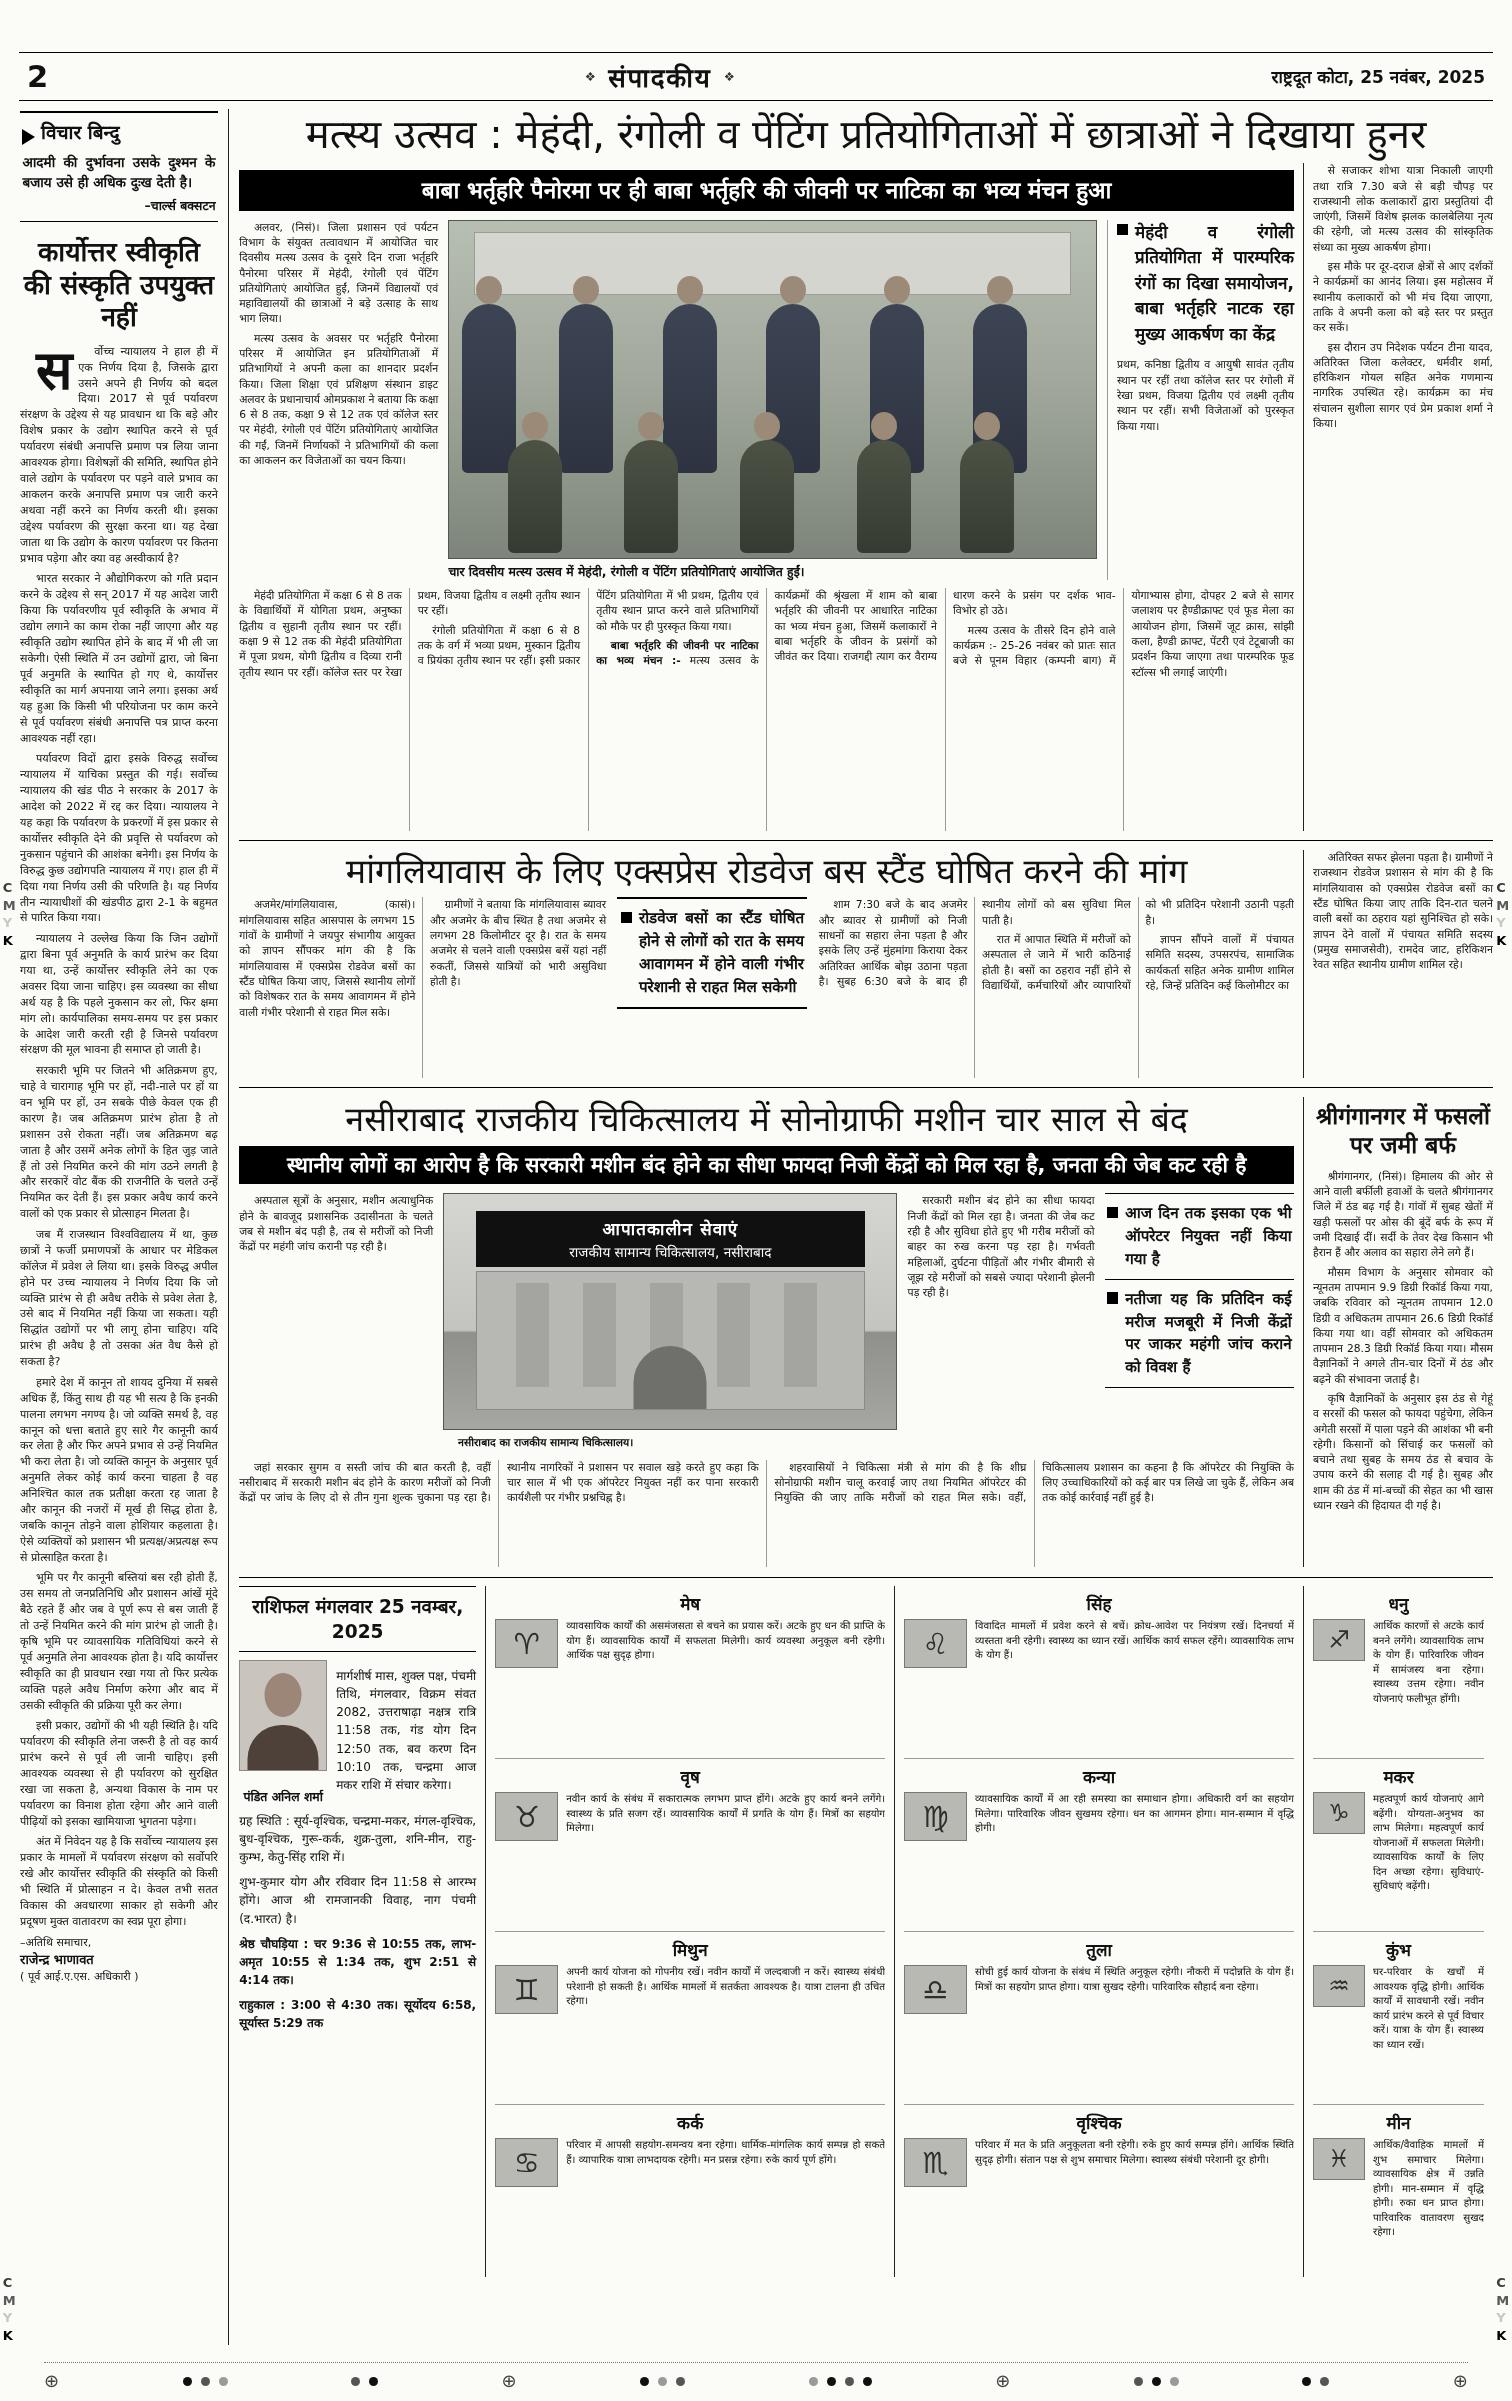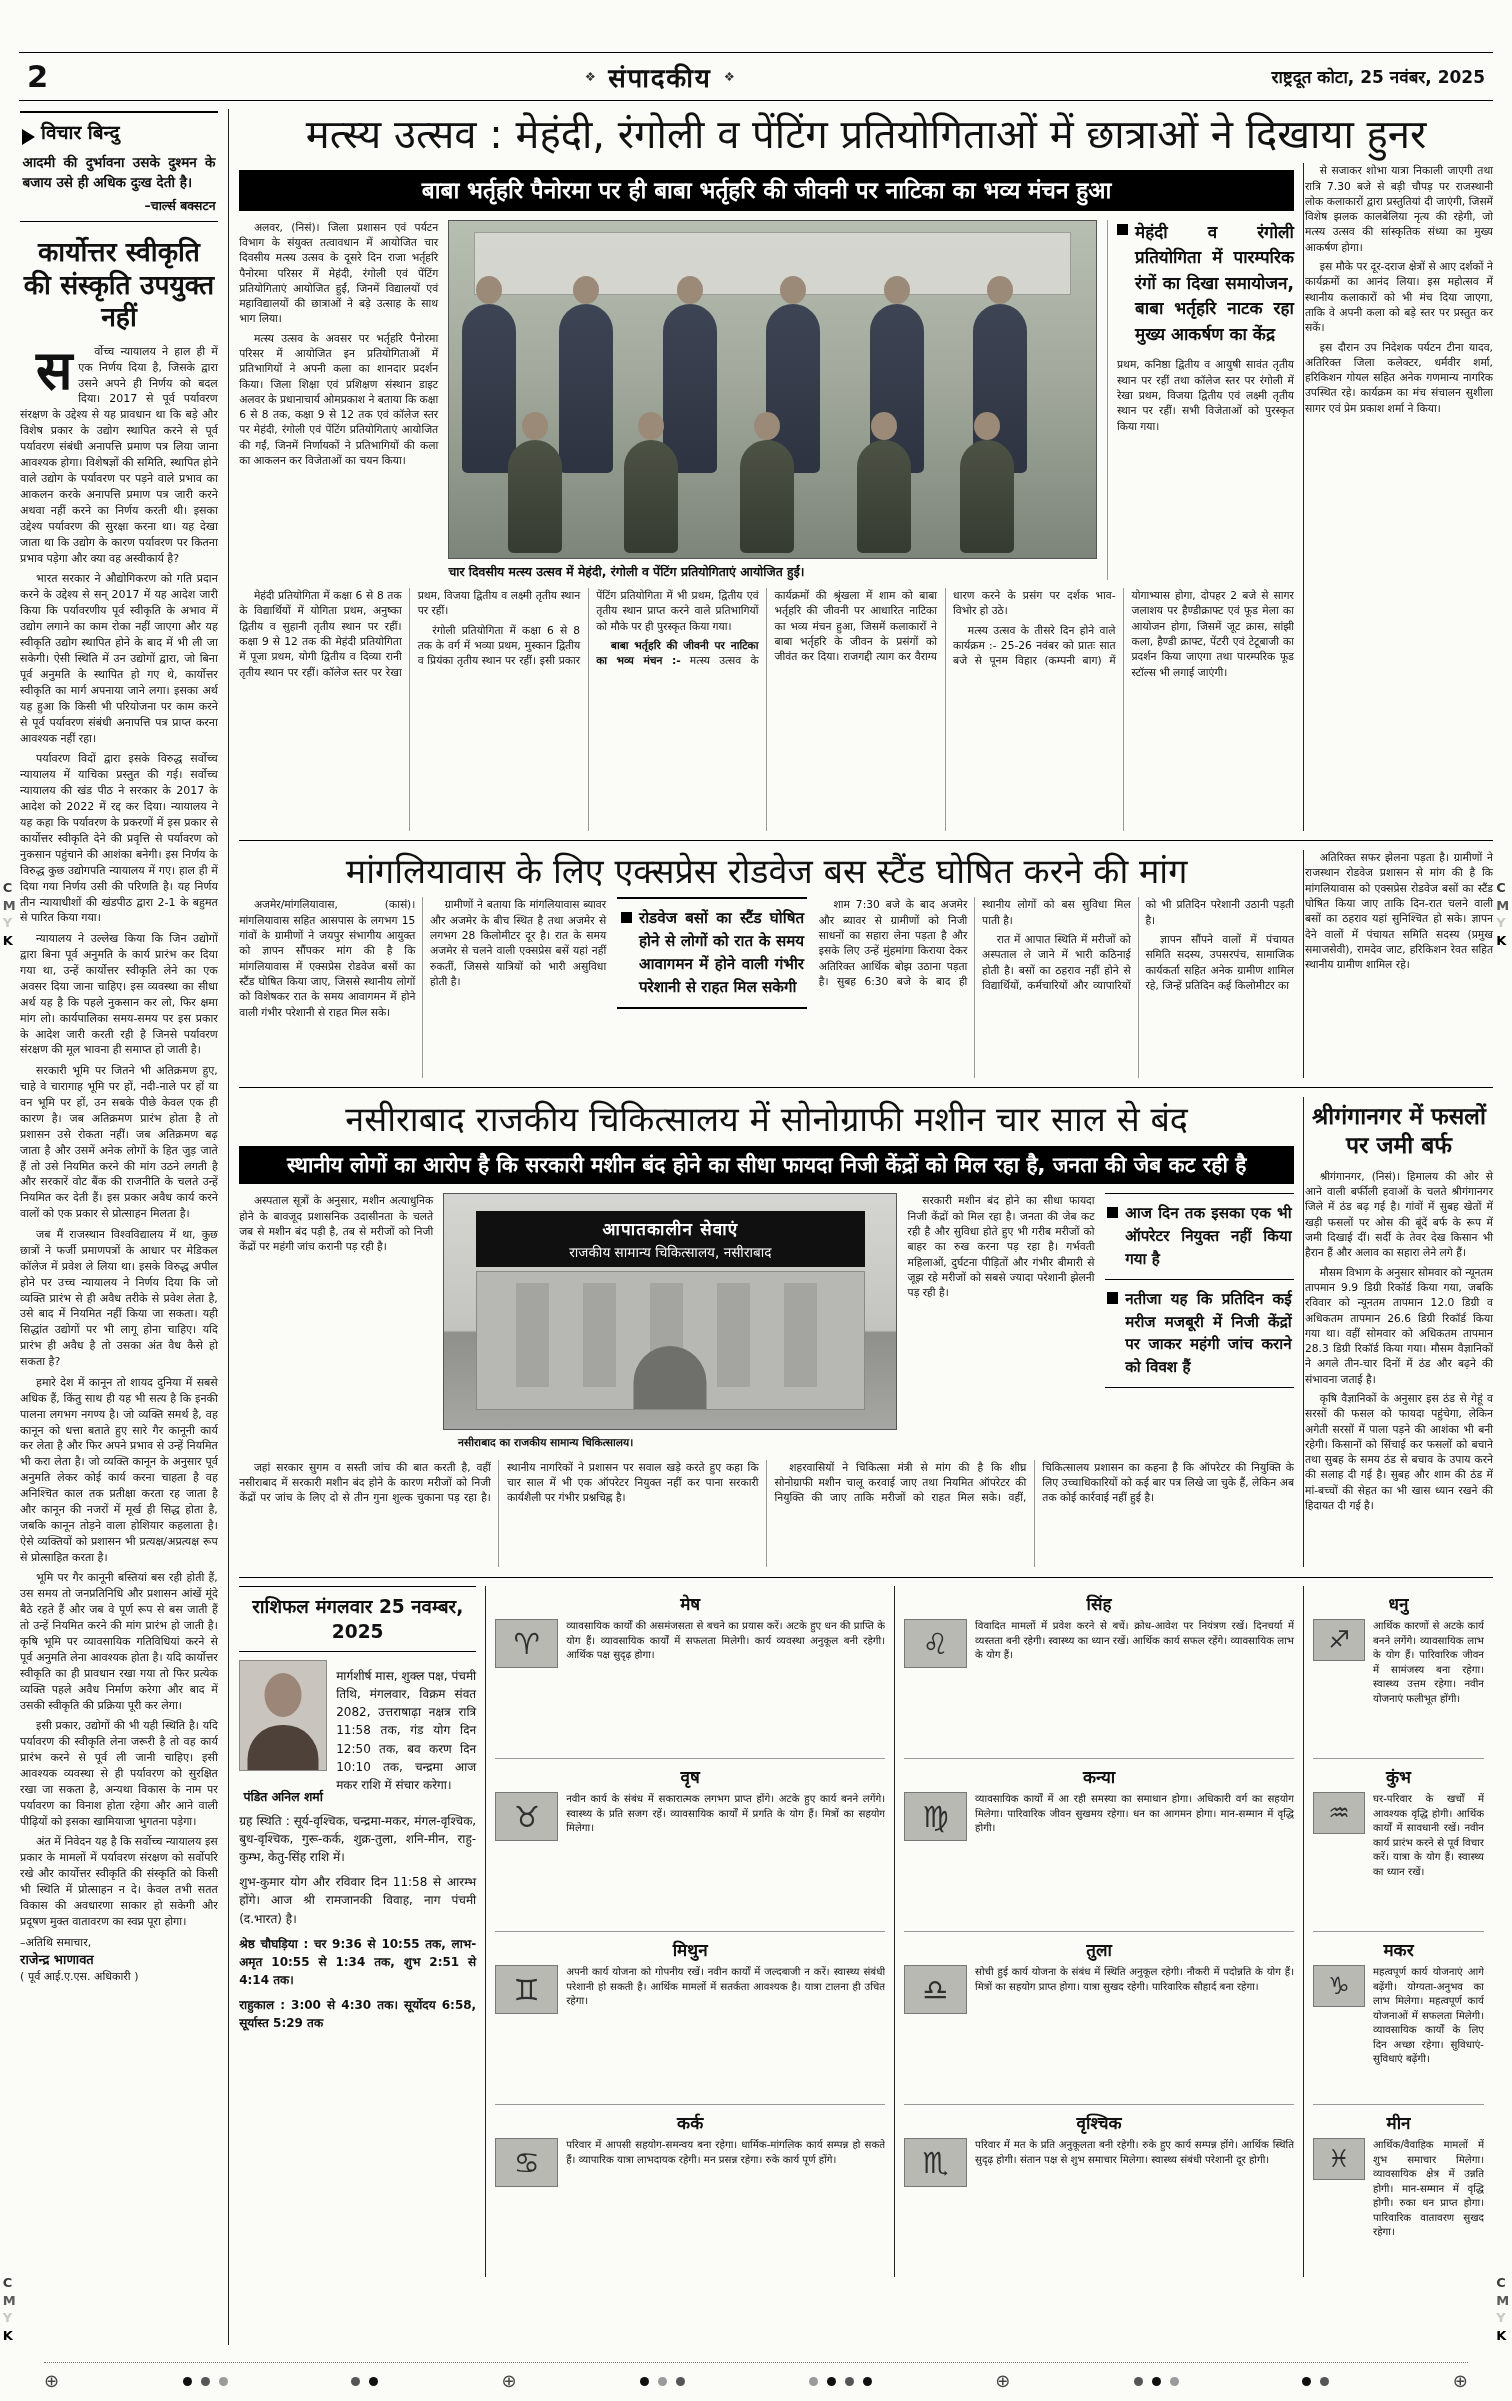--- a/index.html
+++ b/index.html
@@ -36,21 +36,21 @@
   .sig b{font-size:13px}
 
   
   h1.head{font-size:40px;line-height:1.16;text-align:center;font-weight:normal;margin:2.3px 0 5.6px}
   h1.head.md{font-size:34px}
   .revbar{background:#000;color:#fff;font-weight:bold;text-align:center;font-size:22.6px;line-height:1.3;padding:5.6px 14.7px;margin:6.8px 0 9px}
   .revbar.sm{font-size:21px}
   .bodytxt p{font-size:10.7px;line-height:1.43;text-align:justify;text-indent:14.7px;margin-bottom:4px}
   .mrow{display:flex;align-items:stretch}
   .mcenter{flex:1;min-width:0;padding-right:9px}
-  .rcol{width:190px;flex:none;border-left:1.1px solid #222;padding-left:1px}
+  .rcol{width:190px;flex:none;border-left:1.1px solid #222;padding-left:9px}
   .cap{font-size:12.4px;font-weight:bold;margin-top:4.5px;text-align:left}
   .sq{display:inline-block;width:11.3px;height:11.3px;background:#000;margin-right:6.8px;flex:none;margin-top:4.5px}
 
   
   .mphoto-row{display:flex;gap:10.2px}
   .mcol1{width:199px;flex:none}
   .photo-wrap{flex:1;min-width:0}
   .photo1{height:339px;position:relative;border:0.6px solid #555;overflow:hidden;background:linear-gradient(180deg,#b7beb2 0%,#a3aa9d 45%,#7d857a 100%)}
   .banner{position:absolute;top:11.3px;left:25px;right:25px;height:63px;background:#d9d9d4;border:0.6px solid #9a9a94;opacity:.9}
   .person{position:absolute;width:54px;height:169px;background:linear-gradient(#3d4454,#2d3340);border-radius:27px 27px 5.6px 5.6px;bottom:85px}
@@ -422,35 +422,35 @@
           <div class="zent">
             <div class="zname">धनु</div>
             <div class="zrowi">
                 <div class="zic">
                   <span>♐</span>
                 </div>
                 <p class="ztxt">आर्थिक कारणों से अटके कार्य बनने लगेंगे। व्यावसायिक लाभ के योग हैं। पारिवारिक जीवन में सामंजस्य बना रहेगा। स्वास्थ्य उत्तम रहेगा। नवीन योजनाएं फलीभूत होंगी।</p>
               </div>
           </div>
           <div class="zent">
+            <div class="zname">मकर</div>
+            <div class="zrowi">
+                <div class="zic">
+                  <span>♑</span>
+                </div>
+                <p class="ztxt">महत्वपूर्ण कार्य योजनाएं आगे बढ़ेंगी। योग्यता-अनुभव का लाभ मिलेगा। महत्वपूर्ण कार्य योजनाओं में सफलता मिलेगी। व्यावसायिक कार्यों के लिए दिन अच्छा रहेगा। सुविधाएं-सुविधाएं बढ़ेंगी।</p>
+              </div>
+          </div>
+          <div class="zent">
             <div class="zname">कुंभ</div>
             <div class="zrowi">
                 <div class="zic">
                   <span>♒</span>
                 </div>
                 <p class="ztxt">घर-परिवार के खर्चों में आवश्यक वृद्धि होगी। आर्थिक कार्यों में सावधानी रखें। नवीन कार्य प्रारंभ करने से पूर्व विचार करें। यात्रा के योग हैं। स्वास्थ्य का ध्यान रखें।</p>
-              </div>
-          </div>
-          <div class="zent">
-            <div class="zname">मकर</div>
-            <div class="zrowi">
-                <div class="zic">
-                  <span>♑</span>
-                </div>
-                <p class="ztxt">महत्वपूर्ण कार्य योजनाएं आगे बढ़ेंगी। योग्यता-अनुभव का लाभ मिलेगा। महत्वपूर्ण कार्य योजनाओं में सफलता मिलेगी। व्यावसायिक कार्यों के लिए दिन अच्छा रहेगा। सुविधाएं-सुविधाएं बढ़ेंगी।</p>
               </div>
           </div>
           <div class="zent last">
             <div class="zname">मीन</div>
             <div class="zrowi">
                 <div class="zic">
                   <span>♓</span>
                 </div>
                 <p class="ztxt">आर्थिक/वैवाहिक मामलों में शुभ समाचार मिलेगा। व्यावसायिक क्षेत्र में उन्नति होगी। मान-सम्मान में वृद्धि होगी। रुका धन प्राप्त होगा। पारिवारिक वातावरण सुखद रहेगा।</p>
               </div>

